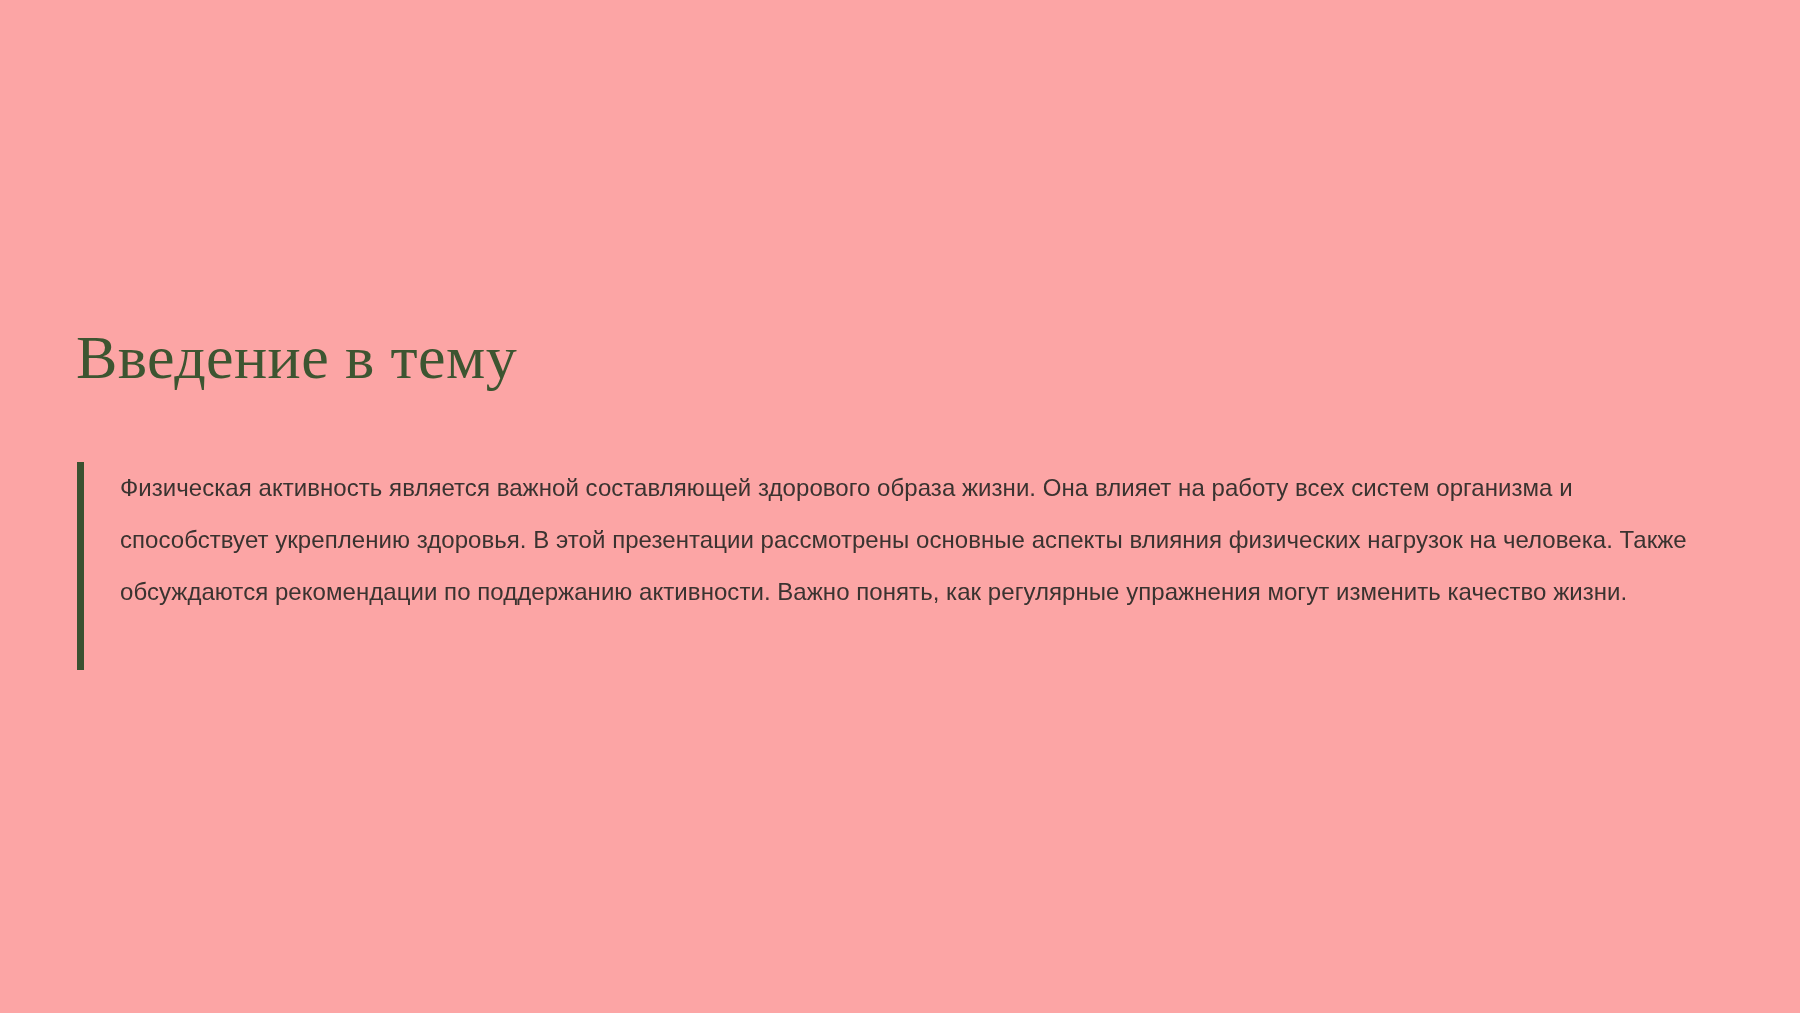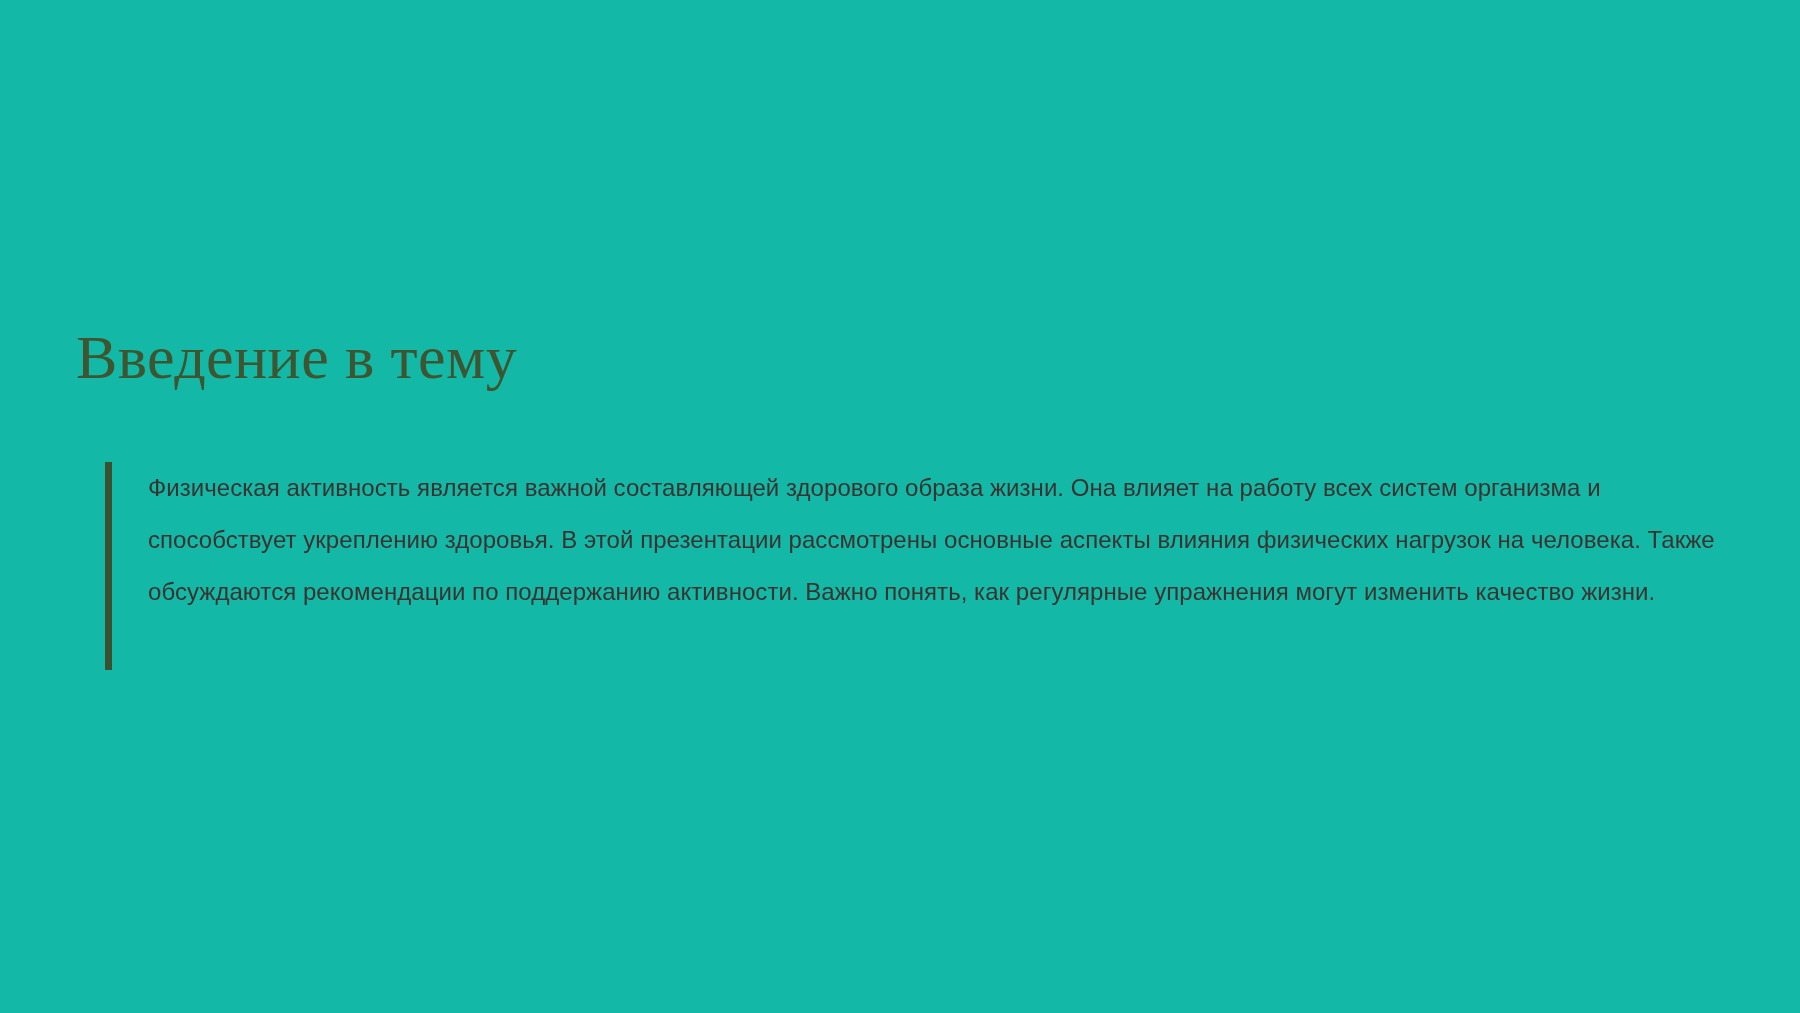--- a/index.html
+++ b/index.html
@@ -12,21 +12,21 @@
     height: 1013px;
     background: #FDF4E7;
     font-family: "Liberation Sans", sans-serif;
     overflow: hidden;
   }
 
   .slide {
     position: relative;
     width: 1800px;
     height: 1013px;
-    background: #14b8a6;
+    background: #fca5a5;
     box-sizing: border-box;
   }
 
   .slide-title {
     position: absolute;
     left: 76px;
     top: 323px;
     margin: 0;
     font-family: "Liberation Serif", "DejaVu Serif", serif;
     font-size: 62px;
@@ -37,21 +37,20 @@
     white-space: nowrap;
   }
 
   .body-block {
     position: absolute;
     left: 77px;
     top: 462px;
     width: 1640px;
     display: flex;
     align-items: stretch;
-    margin-left: 28px;
   }
 
   .accent-bar {
     flex: 0 0 auto;
     width: 7px;
     min-height: 208px;
     background: #3A5130;
     border-radius: 0;
   }
 

